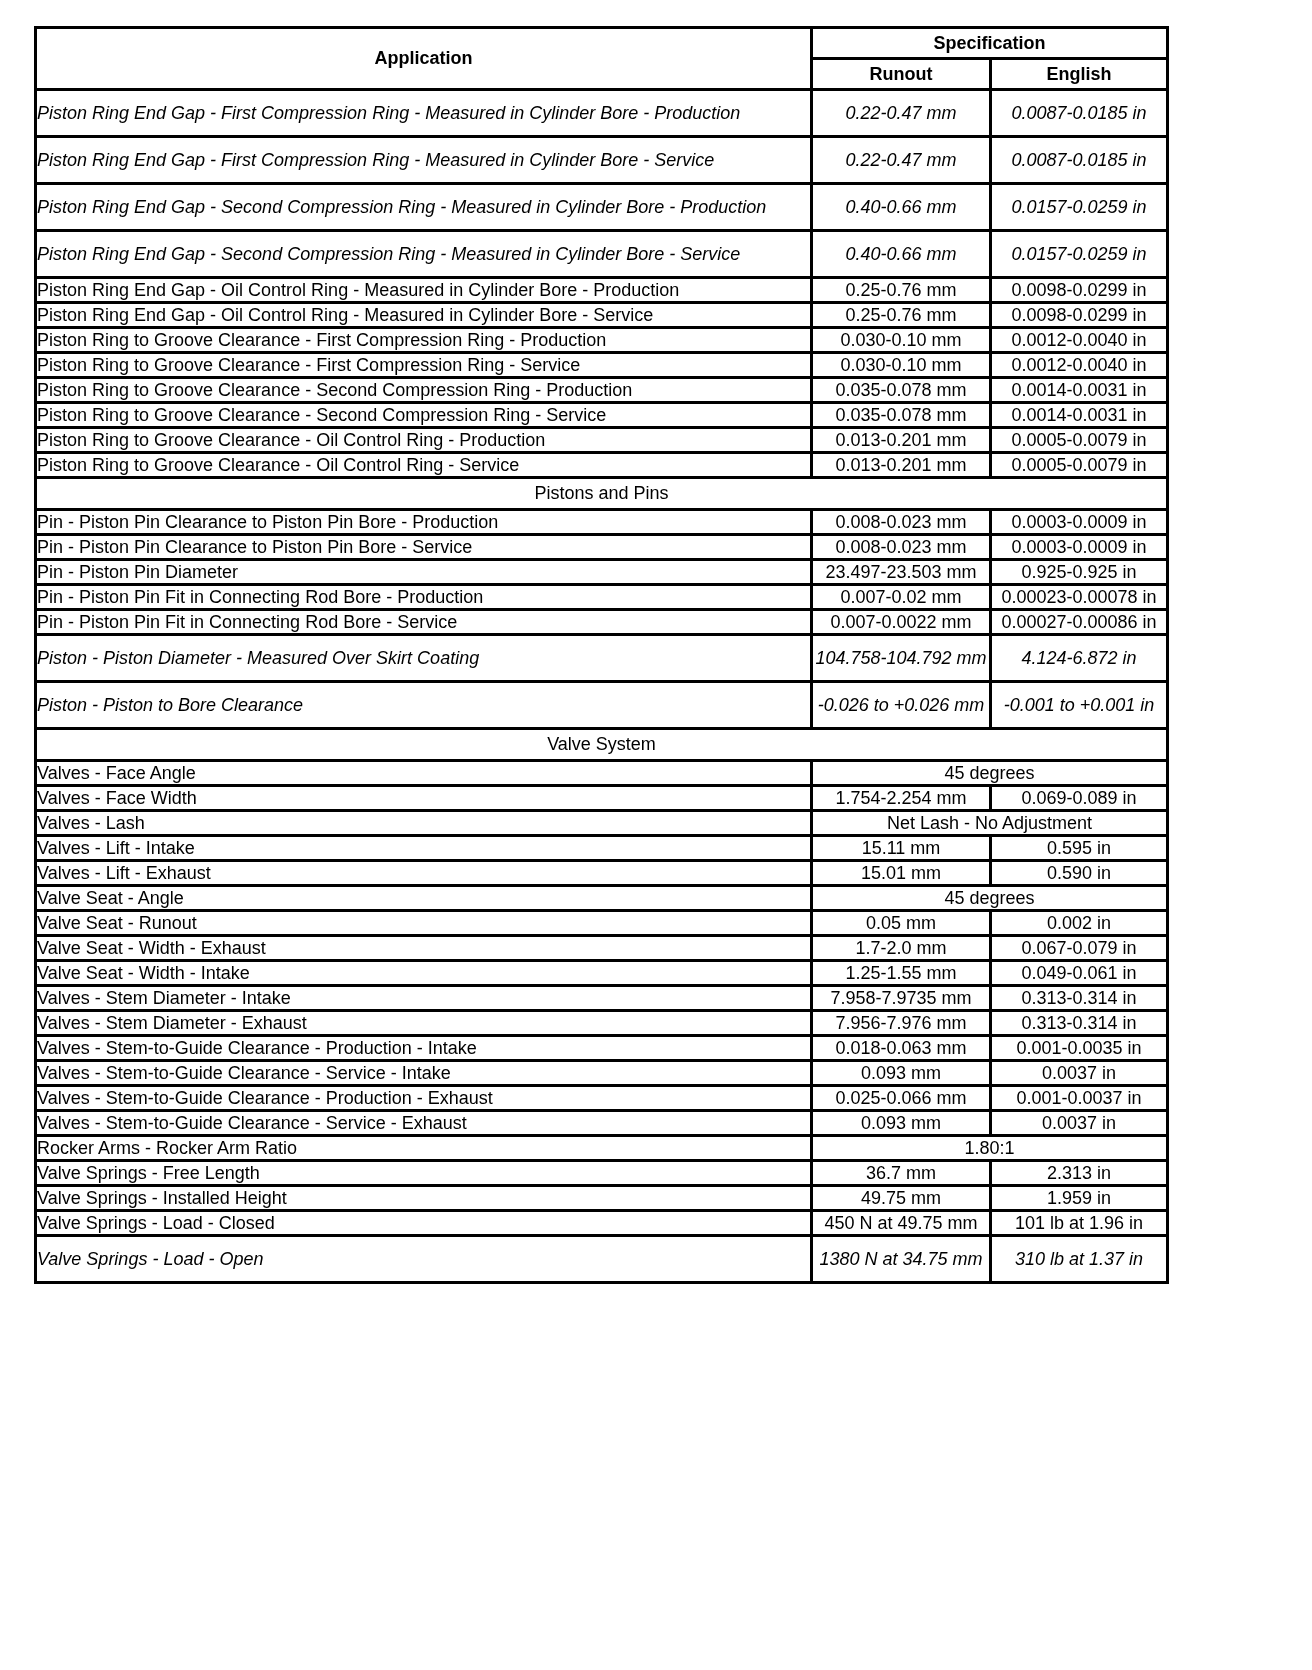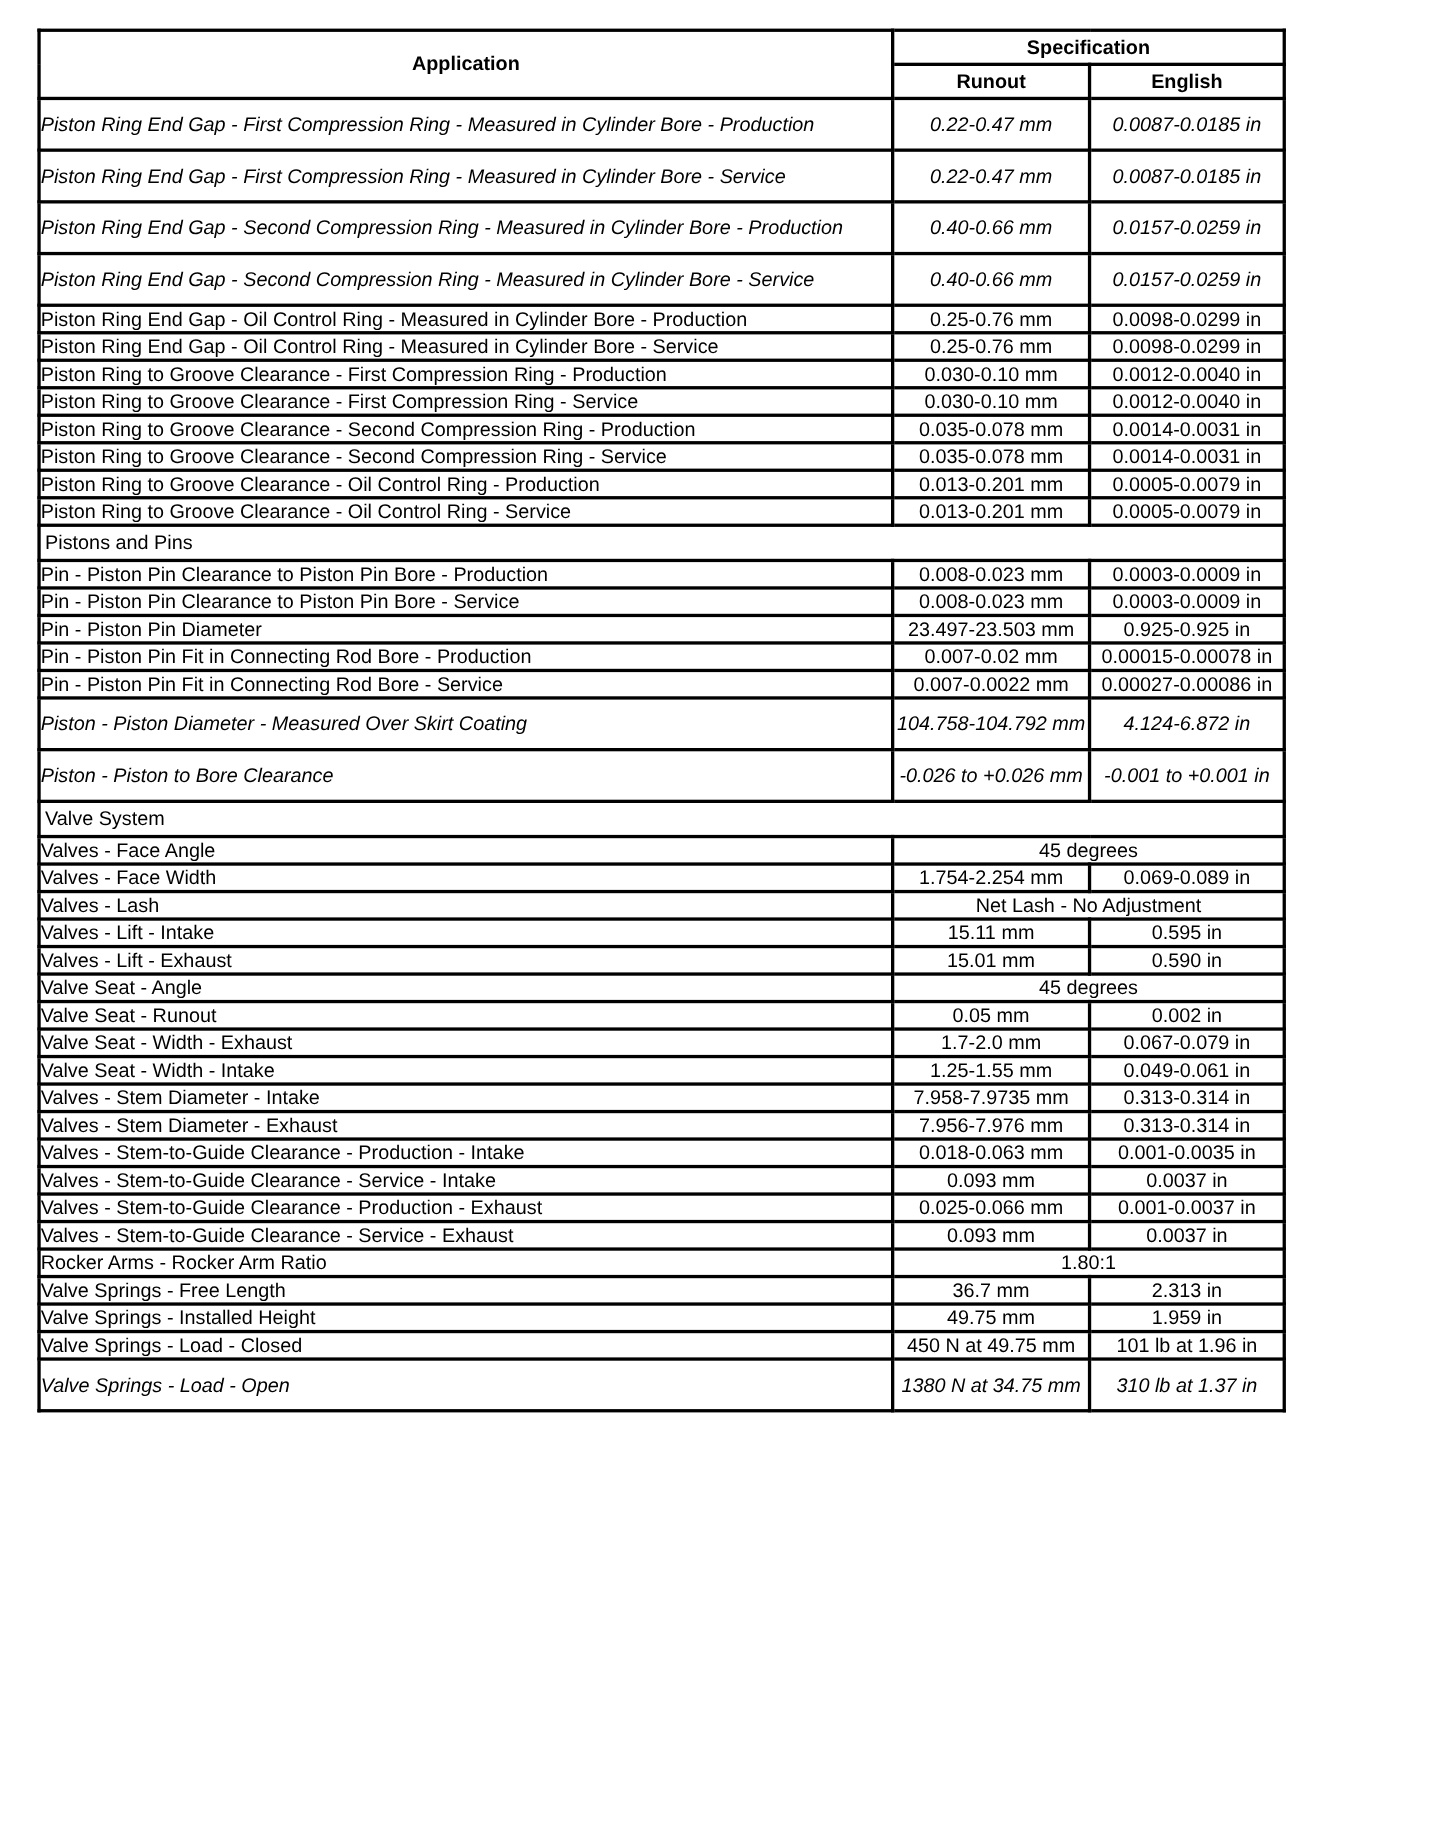--- a/index.html
+++ b/index.html
@@ -10,21 +10,21 @@
     table.spec col.c-met { width: 179px; }
     table.spec col.c-eng { width: 177px; }
     table.spec th, table.spec td { border: 3px solid #000; font-size: 18px; line-height: 21px; padding: 0; }
     table.spec th { font-weight: bold; text-align: center; height: 28px; }
     th.h-app { height: 58px; border-bottom: 5px double #000; }
     th.h-metric, th.h-english { border-bottom: 5px double #000; }
     td.app { padding: 4px 6px 4px 78px; text-align: left; vertical-align: middle; }
     td.val { text-align: center; vertical-align: middle; padding: 4px 3px; }
     tr.row td { height: 22px; }
     tr.row.tall td { height: 44px; font-style: italic; }
-    tr.section td { padding: 4px 4px; height: 21px; text-align: left; }
+    tr.section td { padding: 4px 4px; height: 21px; text-align: center; }
   </style>
 </head>
 <body>
 
 <div class="wrap">
   <table class="spec">
     <colgroup>
       <col class="c-app">
         <col class="c-met">
         <col class="c-eng">
@@ -114,21 +114,21 @@
           <td class="val">0.0003-0.0009 in</td>
         </tr>
         <tr class="row">
           <td class="app">Pin - Piston Pin Diameter</td>
           <td class="val">23.497-23.503 mm</td>
           <td class="val">0.925-0.925 in</td>
         </tr>
         <tr class="row">
           <td class="app">Pin - Piston Pin Fit in Connecting Rod Bore - Production</td>
           <td class="val">0.007-0.02 mm</td>
-          <td class="val">0.00015-0.00078 in</td>
+          <td class="val">0.00023-0.00078 in</td>
         </tr>
         <tr class="row">
           <td class="app">Pin - Piston Pin Fit in Connecting Rod Bore - Service</td>
           <td class="val">0.007-0.0022 mm</td>
           <td class="val">0.00027-0.00086 in</td>
         </tr>
         <tr class="row tall">
           <td class="app">Piston - Piston Diameter - Measured Over Skirt Coating</td>
           <td class="val">104.758-104.792 mm</td>
           <td class="val">4.124-6.872 in</td>

